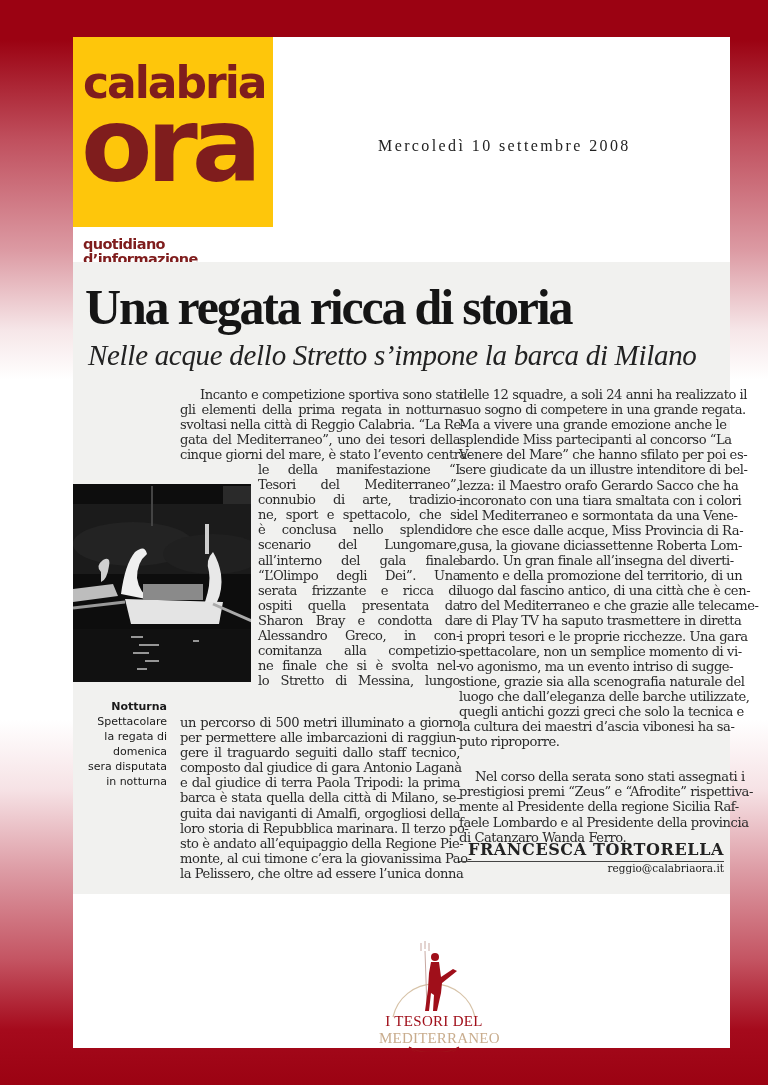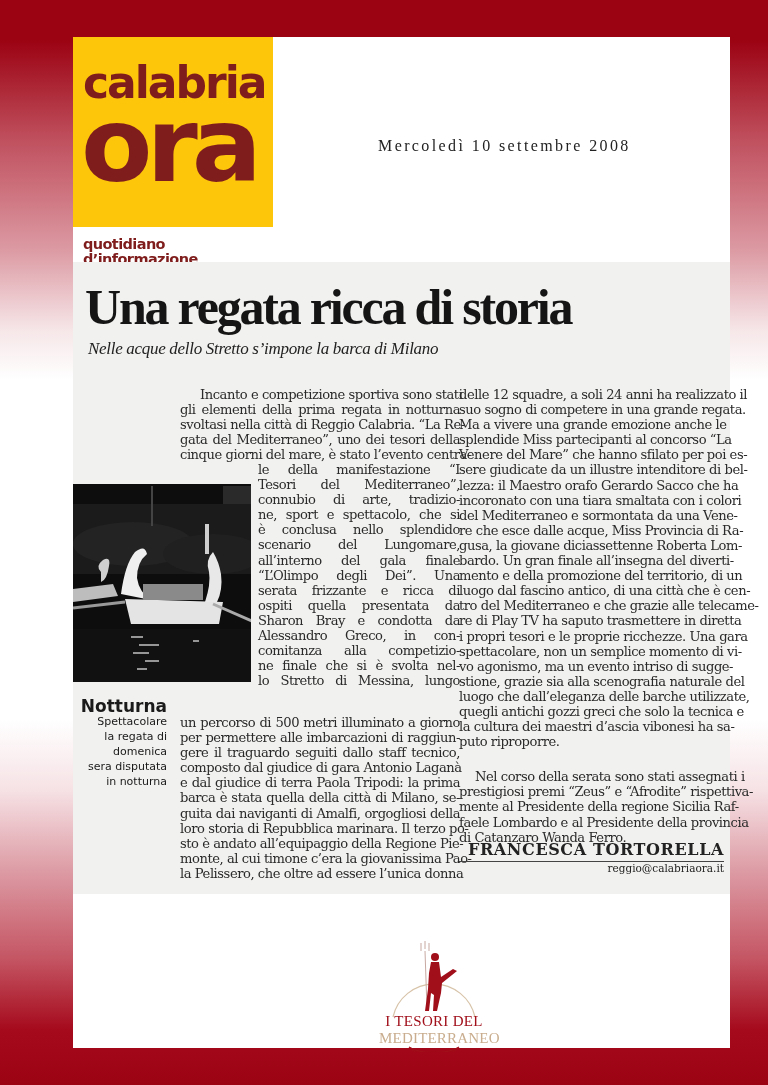--- a/index.html
+++ b/index.html
@@ -40,21 +40,21 @@
   .clip {
     position: absolute; left: 0; top: 225px; width: 657px; height: 632px;
     background: #f1f1ef;
   }
   .headline {
     position: absolute; left: 12px; top: 20px; width: 640px;
     font-size: 50px; font-weight: bold; letter-spacing: -2.2px; color: #151515;
     line-height: 1; font-family: "Liberation Serif", serif; white-space: nowrap;
   }
   .subhead {
-    position: absolute; left: 15px; top: 77px; font-size: 17px; font-style: italic;
+    position: absolute; left: 15px; top: 77px; font-size: 29px; font-style: italic;
     color: #222; white-space: nowrap; letter-spacing: -0.3px;
     font-family: "Liberation Serif", serif;
   }
   .col {
     position: absolute; font-size: 13.1px; line-height: 15.1px; color: #2a2a2a;
     font-family: "DejaVu Serif", serif; letter-spacing: -0.45px;
   }
   .col .ln { white-space: nowrap; display: block; text-align: justify; text-align-last: justify; }
   .col .ln.last { text-align-last: left; }
   .col-a-top { left: 107px; top: 125px; width: 280px; }
@@ -64,21 +64,21 @@
   .col-b { left: 386px; top: 125px; width: 265px; }
   .col-b .ln.indent { padding-left: 16px; margin-top: 20px; }
   .photo {
     position: absolute; left: 0; top: 222px; width: 178px; height: 198px;
     background: #0c0c0c; overflow: hidden;
   }
   .caption {
     position: absolute; left: 0; top: 437px; width: 94px; text-align: right;
     font-family: "DejaVu Sans", sans-serif; font-size: 11px; line-height: 15.1px; color: #1a1a1a;
   }
-  .caption .cap-title { font-weight: bold; font-size: 17px; display: block; }
+  .caption .cap-title { font-weight: bold; font-size: 11px; display: block; }
   .caption .ln { display: block; white-space: nowrap; }
   .byline {
     position: absolute; left: 386px; top: 578px; width: 265px; text-align: right;
     font-size: 16px; font-weight: bold; letter-spacing: 0.6px; color: #222;
     border-bottom: 1px solid #444; padding-bottom: 2px;
     font-family: "DejaVu Serif", serif;
   }
   .email {
     position: absolute; left: 386px; top: 600px; width: 265px; text-align: right;
     font-size: 10.5px; color: #222; font-family: "DejaVu Serif", serif;

